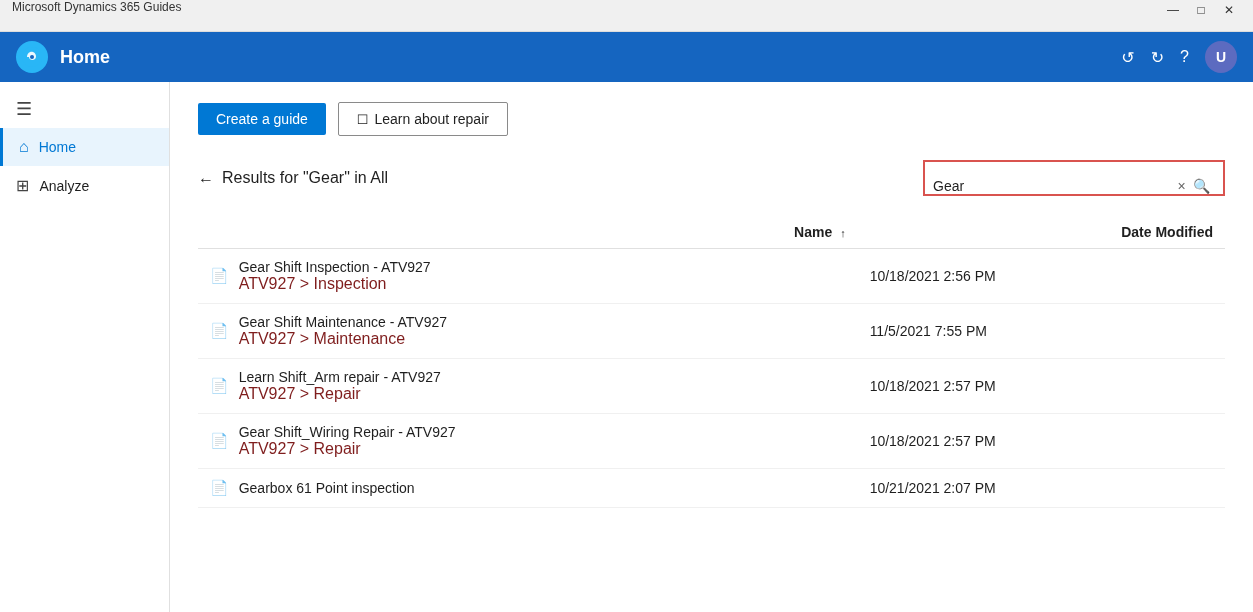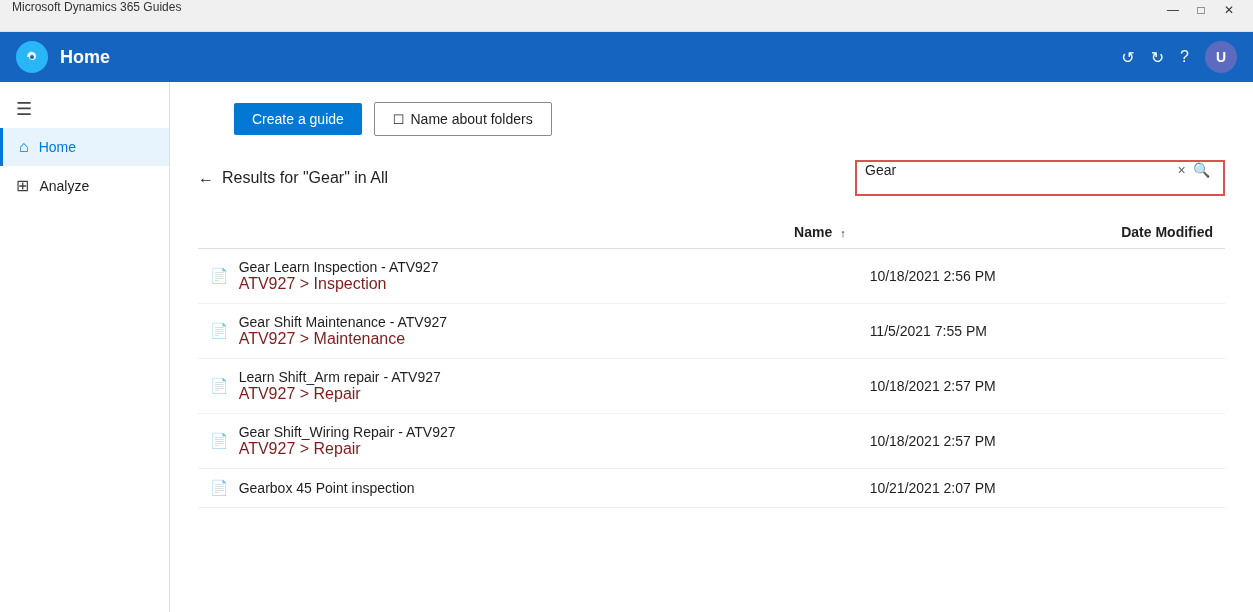--- a/index.html
+++ b/index.html
@@ -89,21 +89,21 @@
       padding: 20px 28px;
       background: white;
       overflow-y: auto;
     }
 
     
     .top-actions { display: flex; gap: 12px; margin-bottom: 24px; align-items: center; }
     .btn-primary {
       background: #0078d4; color: white;
       border: none; border-radius: 2px;
-      padding: 8px 18px; font-size: 14px; cursor: pointer; font-weight: 500; margin-left: 36px;
+      padding: 8px 18px; font-size: 14px; cursor: pointer; font-weight: 500;
     }
     .btn-secondary {
       background: white; color: #1f1f1f;
       border: 1px solid #8a8a8a; border-radius: 2px;
       padding: 8px 18px; font-size: 14px; cursor: pointer;
       display: flex; align-items: center; gap: 6px;
     }
 
     
     .results-header {
@@ -111,24 +111,24 @@
       align-items: center;
       justify-content: space-between;
       margin-bottom: 20px;
     }
     .results-title { display: flex; align-items: center; gap: 8px; font-size: 16px; color: #1f1f1f; }
     .back-arrow { cursor: pointer; font-size: 16px; color: #1f1f1f; }
 
     
     .search-box-wrapper {
       display: flex;
-      align-items: flex-start;
+      align-items: flex-end;
       border: 2px solid #d9534f;
       background: white;
-      width: 370px;
+      width: 302px;
       height: 36px;
       padding: 0 8px;
     }
     .search-input {
       flex: 1; border: none; outline: none;
       font-size: 14px; color: #1f1f1f;
       background: transparent;
     }
     .search-clear {
       color: #666; font-size: 14px; cursor: pointer;
@@ -204,21 +204,21 @@
       <span>Analyze</span>
     </div>
   </div>
 
   <div class="main-content">
 
     <div class="top-actions">
       <button class="btn-primary">Create a guide</button>
       <button class="btn-secondary">
         <span style="font-size:13px;">☐</span>
-        <span>Name about folders</span>
+        <span>Learn about repair</span>
       </button>
     </div>
 
     <div class="results-header">
       <div class="results-title">
         <span class="back-arrow">←</span>
         <span>Results for "Gear" in All</span>
       </div>
       <div class="search-box-wrapper">
         <input class="search-input" type="text" value="Gear" style="">
@@ -241,21 +241,21 @@
           </th>
         </tr>
       </thead>
       <tbody id="table-body">
 
       <tr>
       <td>
         <div class="item-cell">
           <span class="item-icon">📄</span>
           <div>
-            <div class="item-name">Gear Learn Inspection - ATV927</div>
+            <div class="item-name">Gear Shift Inspection - ATV927</div>
             <div class="item-path">ATV927 &gt; Inspection</div>
           </div>
         </div>
       </td>
       <td class="date-cell">10/18/2021 2:56 PM</td>
     </tr>
           <tr>
       <td>
         <div class="item-cell">
           <span class="item-icon">📄</span>
@@ -289,21 +289,21 @@
           </div>
         </div>
       </td>
       <td class="date-cell">10/18/2021 2:57 PM</td>
     </tr>
           <tr>
       <td>
         <div class="item-cell">
           <span class="item-icon">📄</span>
           <div>
-            <div class="item-name">Gearbox 45 Point inspection</div>
+            <div class="item-name">Gearbox 61 Point inspection</div>
 
           </div>
         </div>
       </td>
       <td class="date-cell">10/21/2021 2:07 PM</td>
     </tr>
         </tbody>
     </table>
   </div>
 </div>

